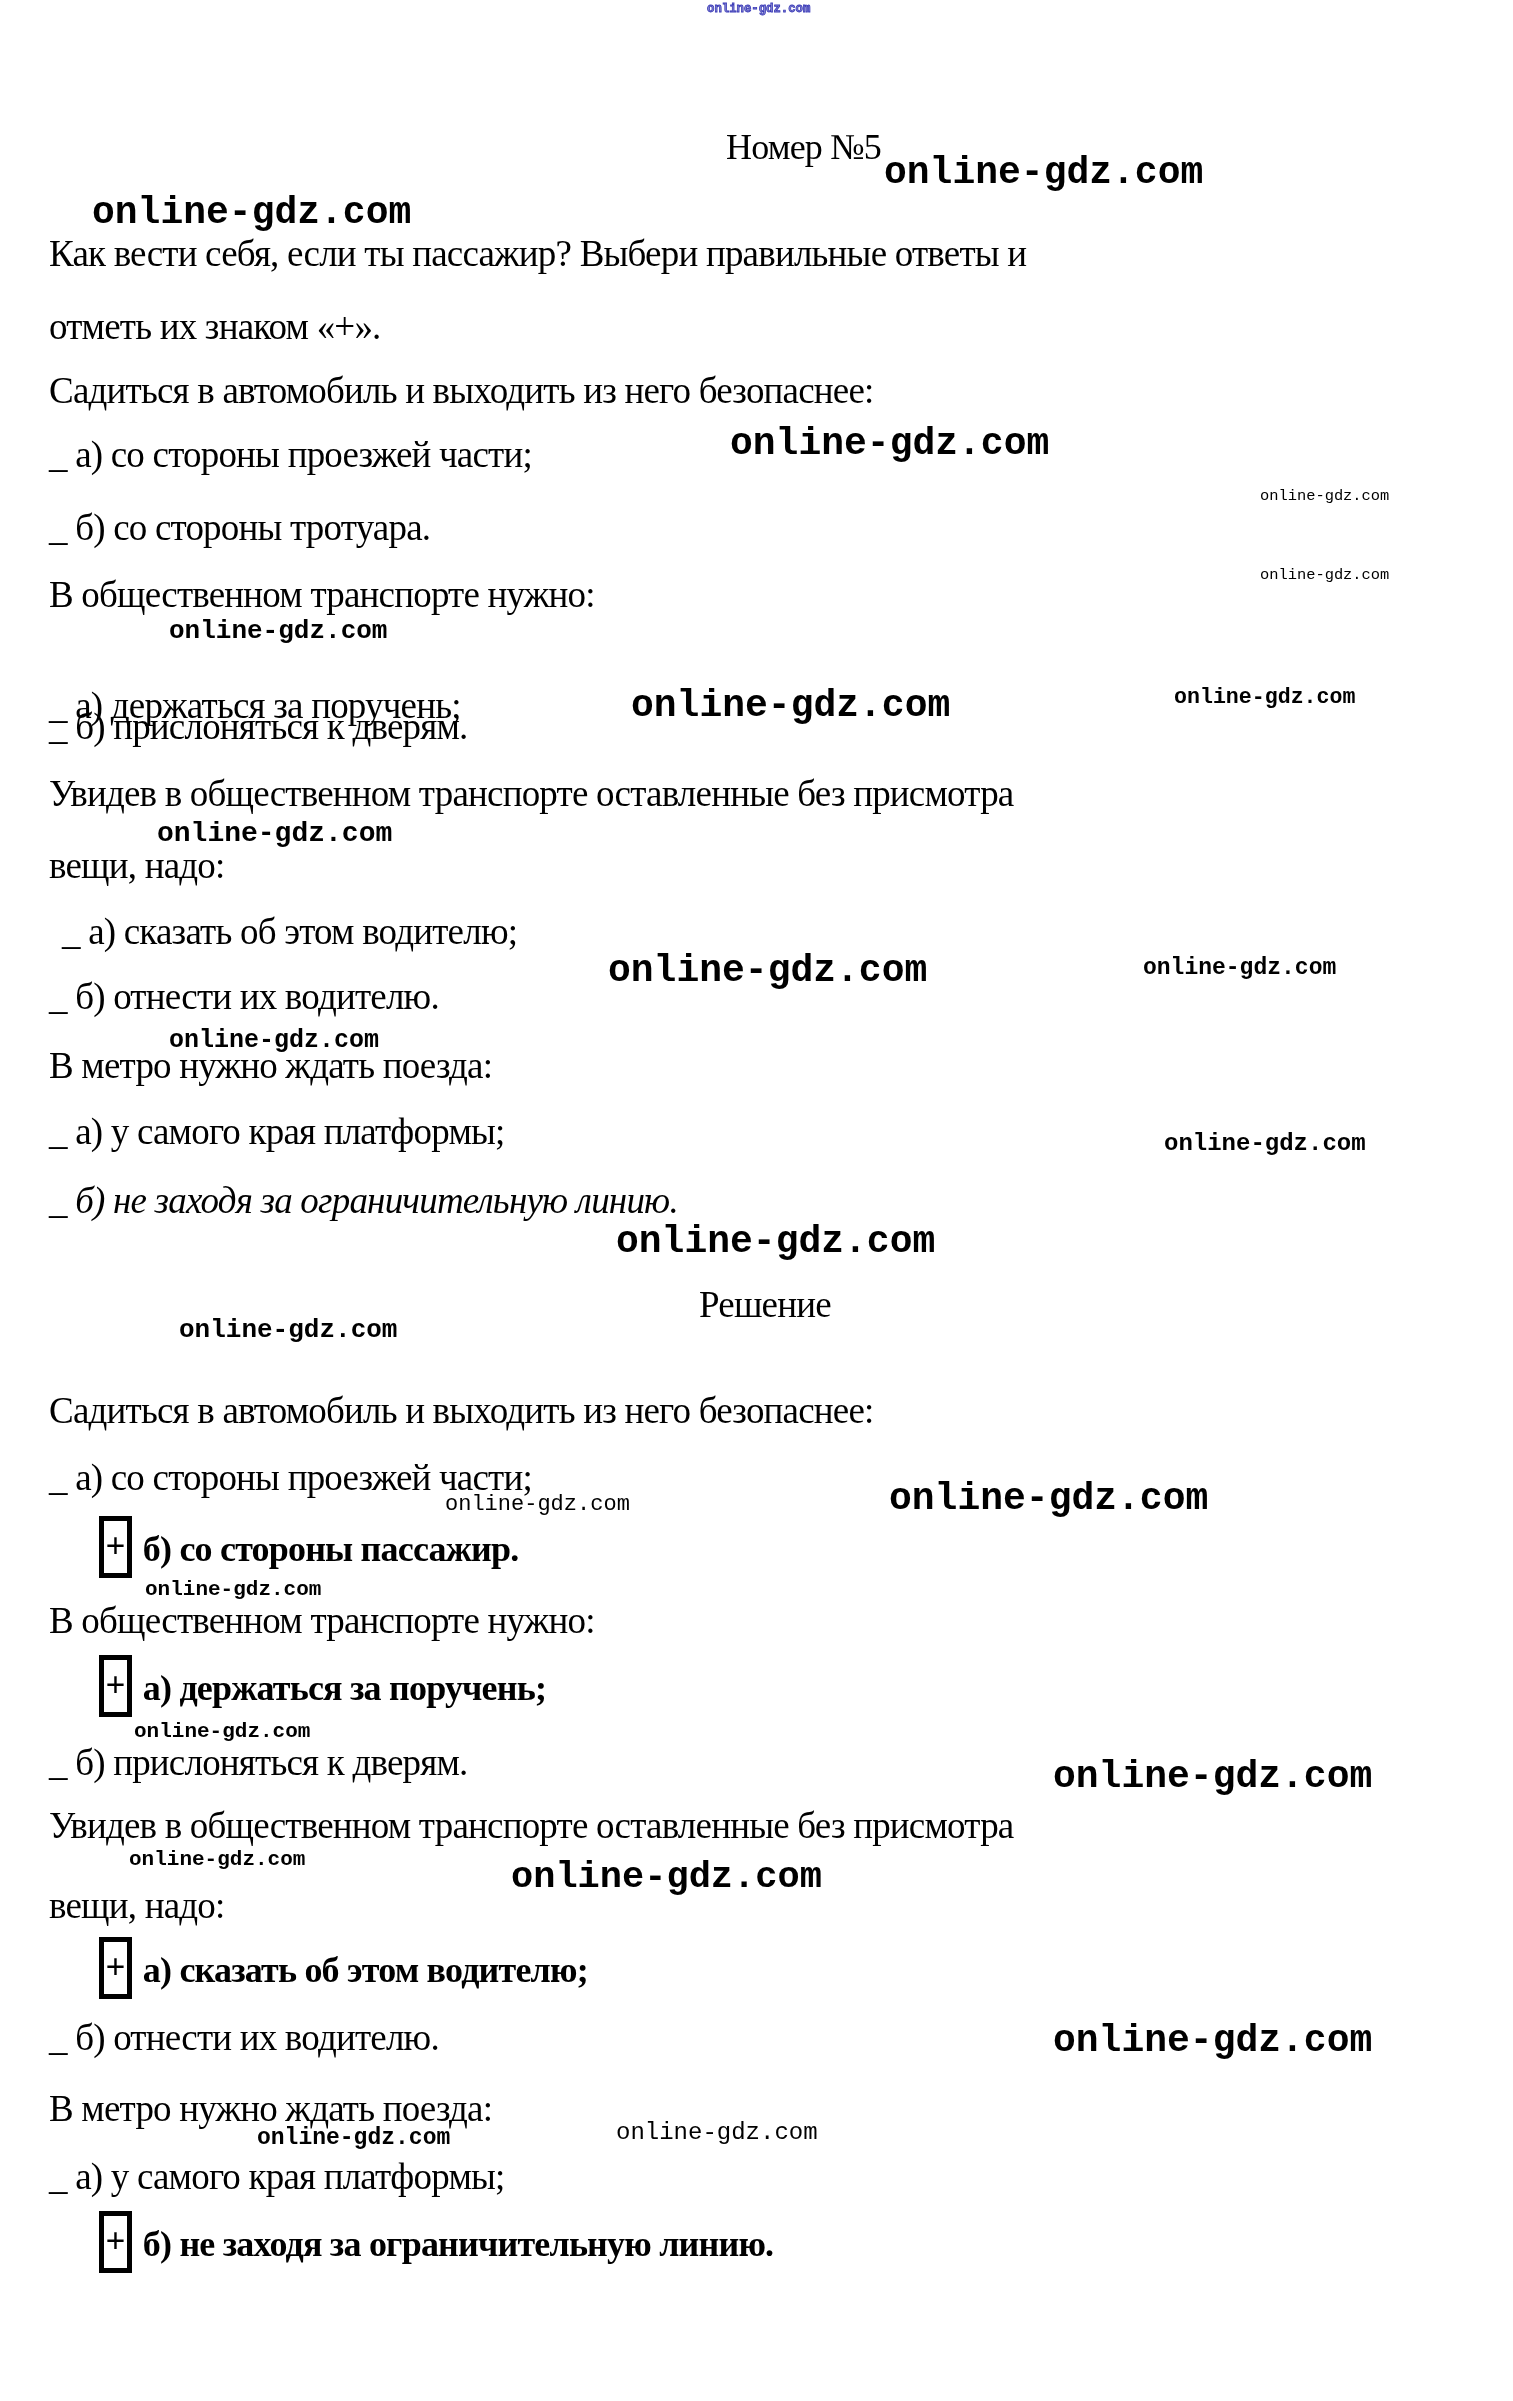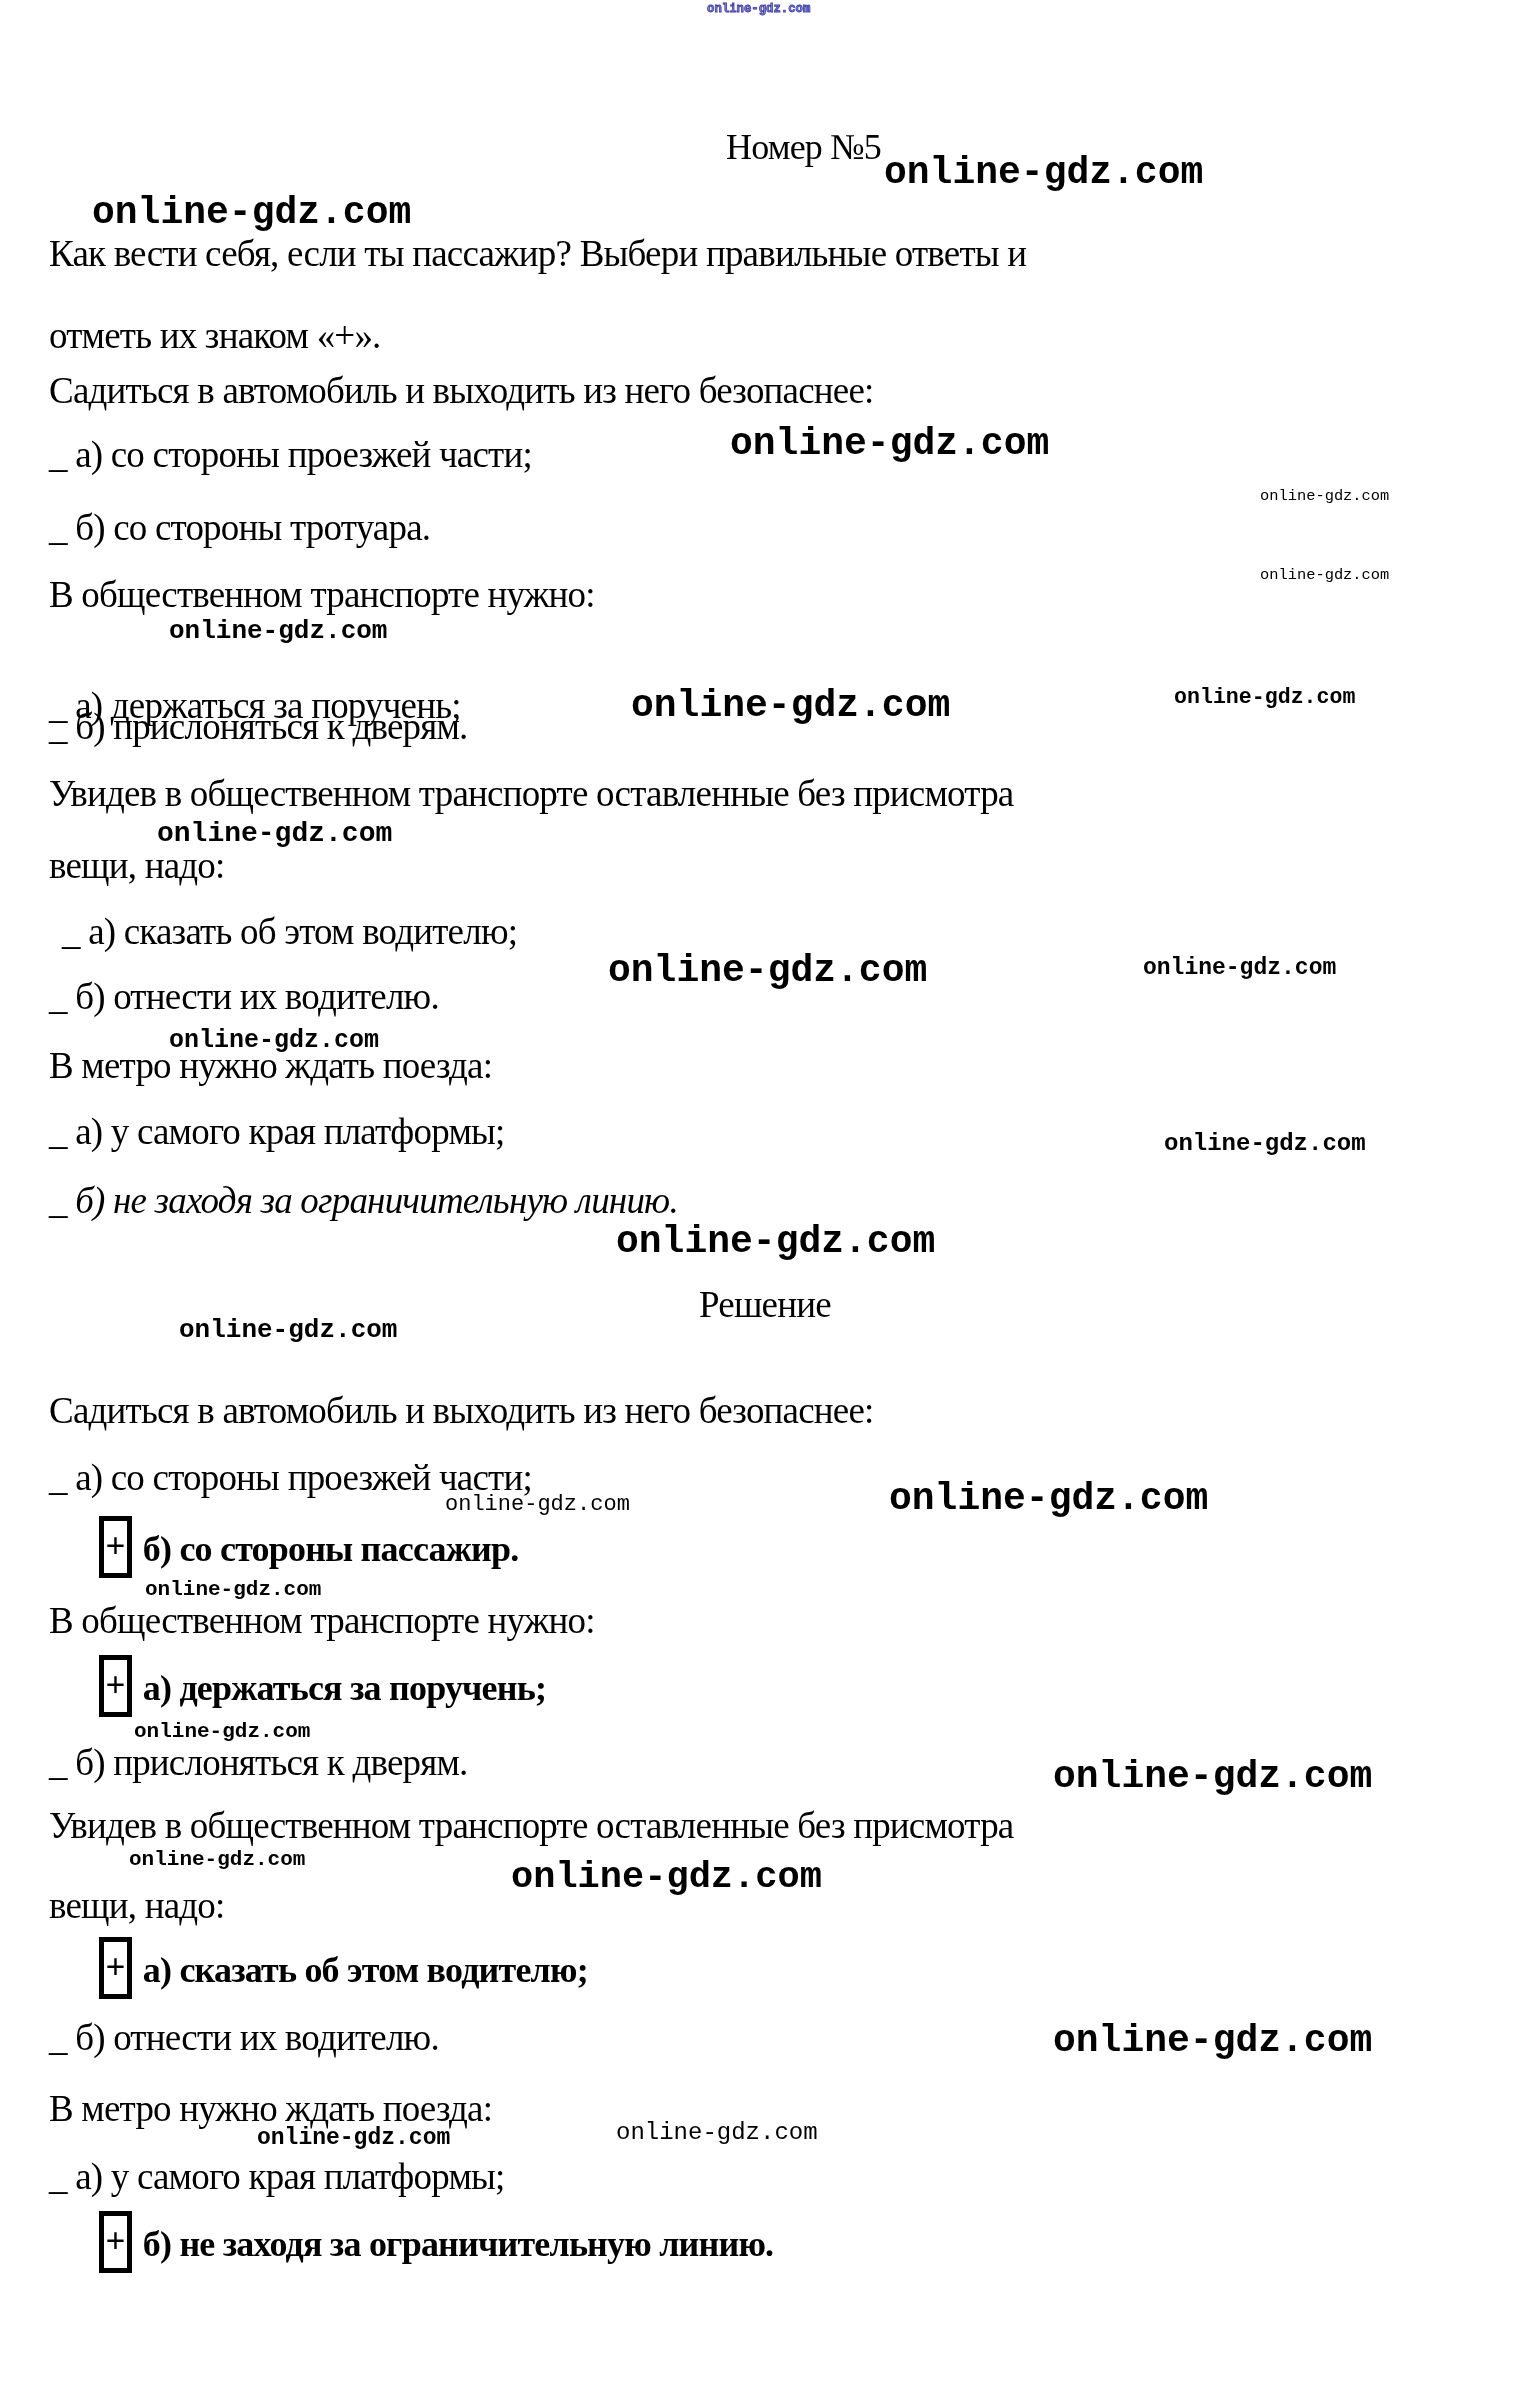--- a/index.html
+++ b/index.html
@@ -93,21 +93,21 @@
   <div class="wm wm-big" style="left:1053px;top:1755px;">online-gdz.com</div>
   <div class="wm wm-small" style="left:129px;top:1848px;">online-gdz.com</div>
   <div class="wm wm-big" style="left:511px;top:1856px;font-size:37px;">online-gdz.com</div>
   <div class="wm wm-big" style="left:1053px;top:2019px;">online-gdz.com</div>
   <div class="wm wm-small" style="left:257px;top:2125px;font-size:23px;">online-gdz.com</div>
   <div class="wm wm-small wm-light" style="left:616px;top:2119px;font-size:24px;">online-gdz.com</div>
 
   <div class="line title" style="left:690px;top:127px;margin-left:36px;">Номер №5</div>
 
   <div class="line" style="left:49px;top:233px;">Как вести себя, если ты пассажир? Выбери правильные ответы и</div>
-  <div class="line" style="left:49px;top:315px;">отметь их знаком «+».</div>
+  <div class="line" style="left:49px;top:306px;">отметь их знаком «+».</div>
 
   <div class="line" style="left:49px;top:370px;">Садиться в автомобиль и выходить из него безопаснее:</div>
   <div class="line" style="left:49px;top:434px;">_ а) со стороны проезжей части;</div>
   <div class="line" style="left:49px;top:507px;">_ б) со стороны тротуара.</div>
 
   <div class="line" style="left:49px;top:574px;">В общественном транспорте нужно:</div>
   <div class="line" style="left:49px;top:645px;margin-top:40px;">_ а) держаться за поручень;</div>
   <div class="line" style="left:49px;top:706px;">_ б) прислоняться к дверям.</div>
 
   <div class="line" style="left:49px;top:773px;">Увидев в общественном транспорте оставленные без присмотра</div>

